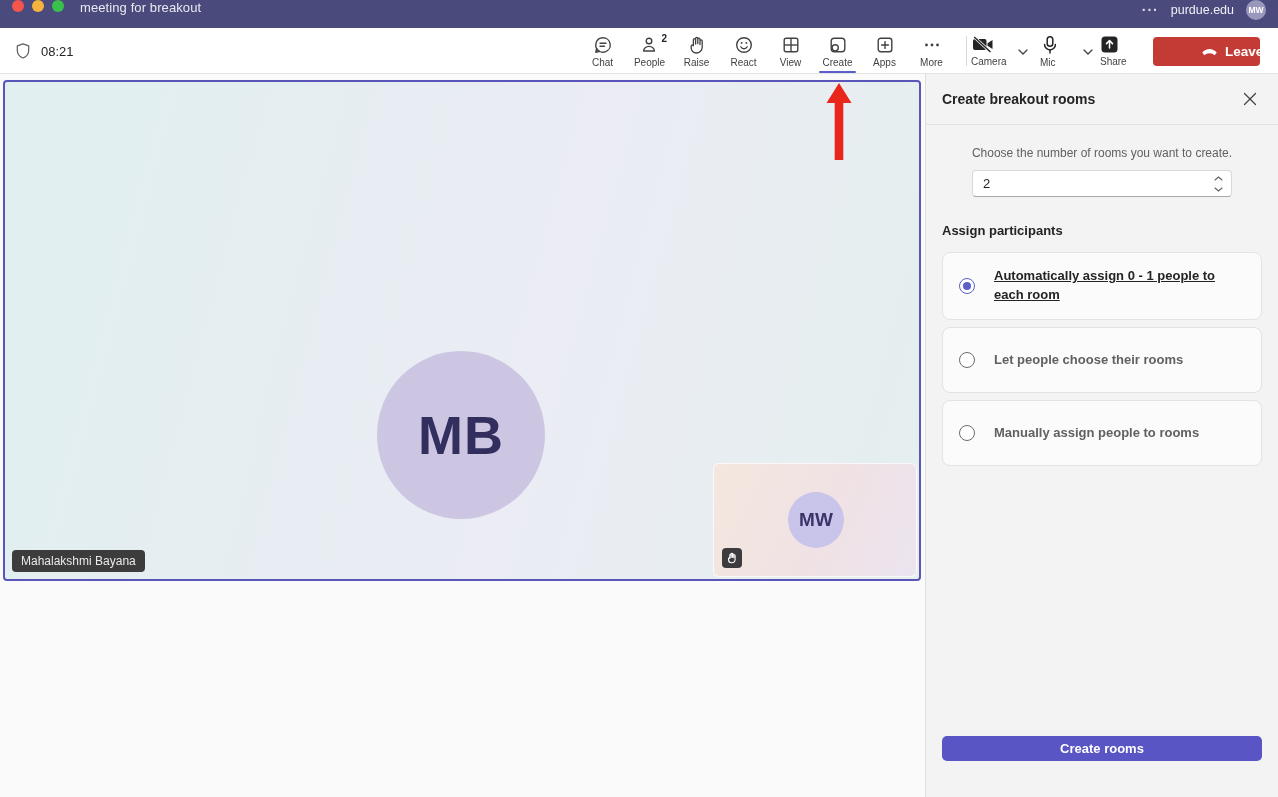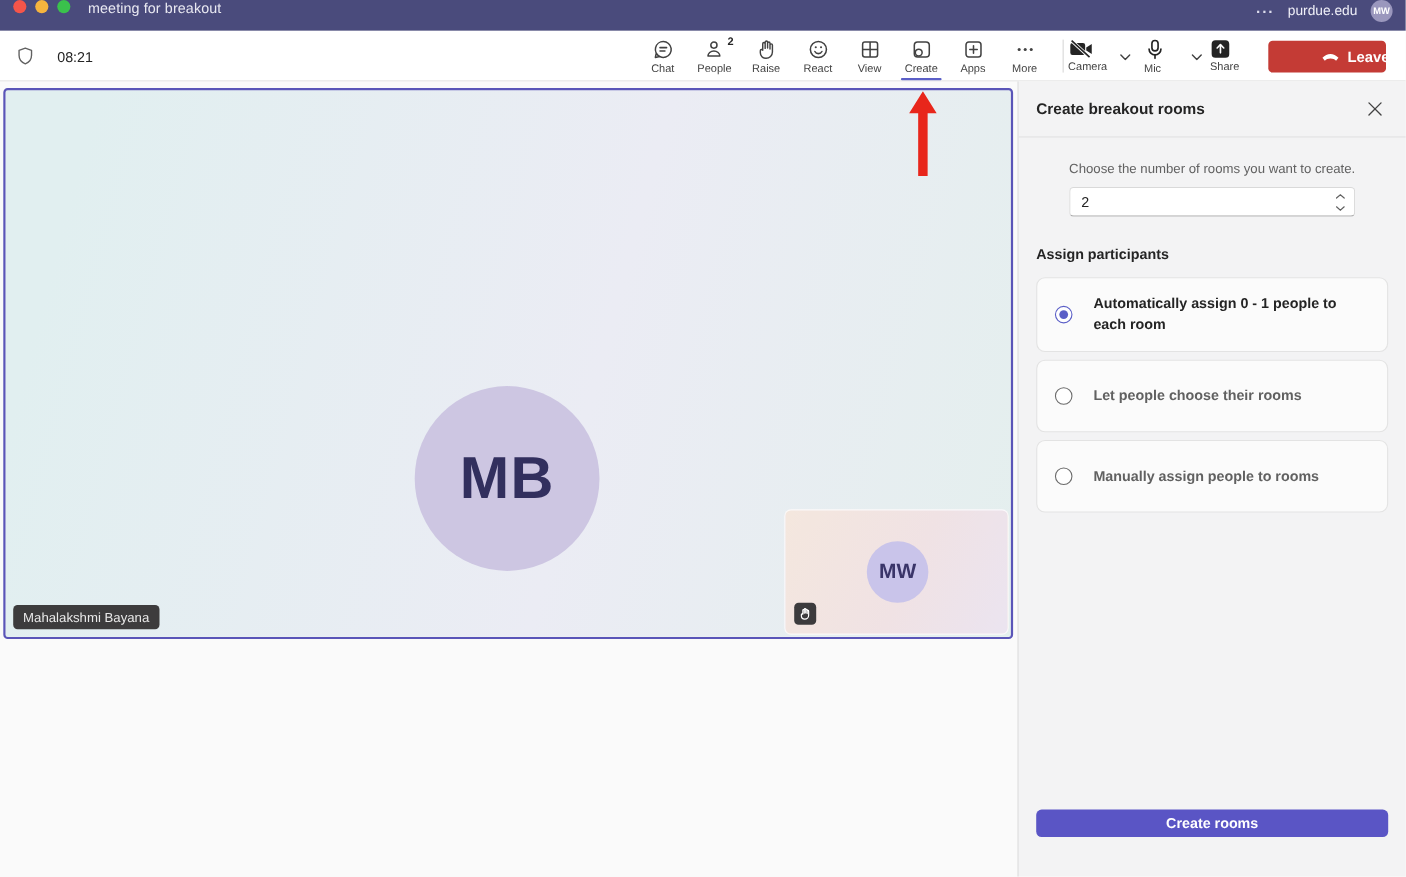--- a/index.html
+++ b/index.html
@@ -30,21 +30,21 @@
     width:20px; height:20px; border-radius:50%; background:#9a97bd;
     color:#fff; font-size:8.5px; font-weight:bold; display:flex;
     align-items:center; justify-content:center;
   }
 
   
   .toolbar {
     position:absolute; top:28px; left:0; width:1278px; height:46px;
     background:#fff; border-bottom:1px solid #e4e4e4;
   }
-  .timerwrap { position:absolute; left:14px; top:0; height:46px; display:flex; align-items:center; gap:20px; }
+  .timerwrap { position:absolute; left:14px; top:0; height:46px; display:flex; align-items:center; gap:9px; }
   .timer { font-size:13px; color:#242424; }
   .nav { position:absolute; left:579px; top:0; height:46px; display:flex; }
   .nav-item {
     width:47px; height:100%; display:flex; flex-direction:column;
     align-items:center; justify-content:center; gap:2px; position:relative;
     cursor:pointer;
   }
   .nav-item .lbl { font-size:10px; color:#424242; }
   .nav-item.active::after {
     content:""; position:absolute; bottom:1px; left:5px; right:5px;
@@ -122,21 +122,21 @@
     font-family:"Liberation Sans", sans-serif;
   }
   .spinner { position:absolute; right:6px; top:2px; display:flex; flex-direction:column; gap:1px; }
   .spin-btn { width:14px; height:10px; display:flex; align-items:center; justify-content:center; cursor:pointer; }
   .assign-heading { margin:26px 16px 0; font-size:13px; font-weight:600; color:#242424; }
   .cards { margin:14px 16px 0; display:flex; flex-direction:column; gap:7px; }
   .opt-card {
     background:#fbfbfb; border:1px solid #e3e3e3; border-radius:8px;
     display:flex; align-items:center; padding:0 10px 0 16px; gap:19px; cursor:pointer;
   }
-  .opt-card.h68 { height:68px; } .opt-card.h66 { height:66px; }
+  .opt-card.h68 { height:68px;text-decoration:underline; } .opt-card.h66 { height:66px; }
   .radio { width:16px; height:16px; min-width:16px; border-radius:50%; background:#fff; position:relative; }
   .radio.sel { border:1.5px solid #5b5fc7; }
   .radio.sel::after {
     content:""; position:absolute; left:50%; top:50%; width:8px; height:8px;
     margin:-4px 0 0 -4px; border-radius:50%; background:#5b5fc7;
   }
   .radio.unsel { border:1.5px solid #6b6b6b; }
   .opt-label { font-size:13px; font-weight:600; line-height:1.45; max-width:248px; }
   .opt-label.dark { color:#242424; }
   .opt-label.gray { color:#616161; }

